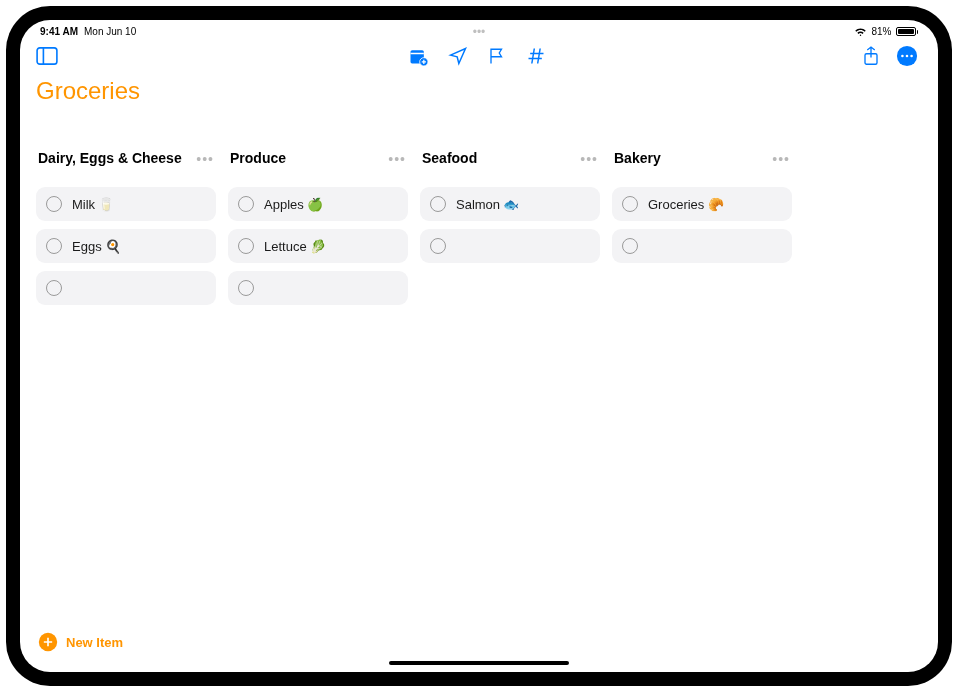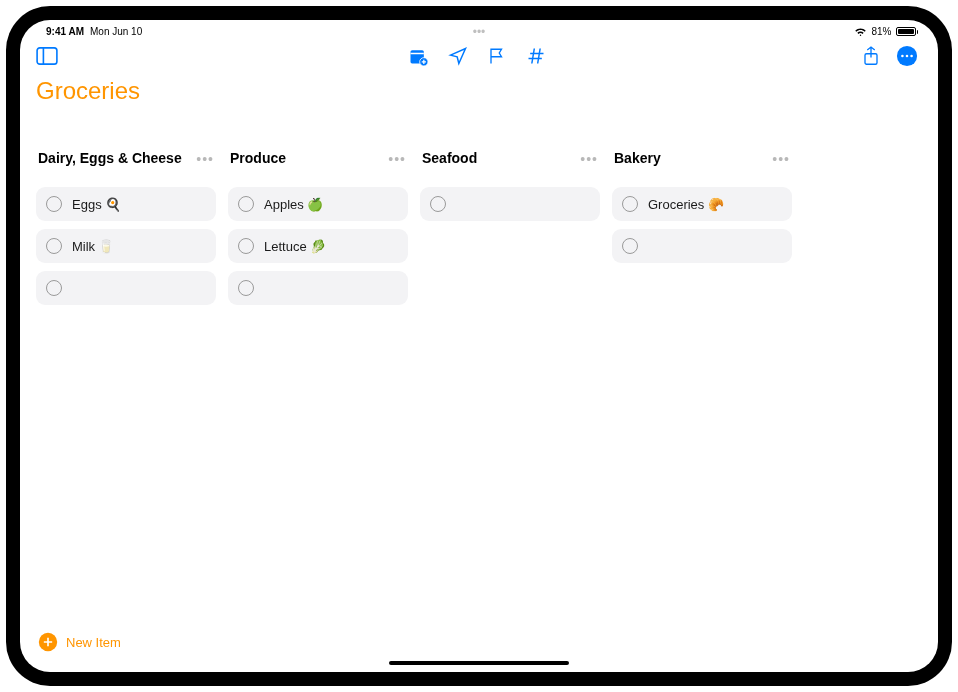--- a/index.html
+++ b/index.html
@@ -41,21 +41,20 @@
       align-items: center;
       padding: 6px 20px 2px 20px;
       font-size: 10px;
       color: #000;
       position: relative;
     }
     .status-left {
       display: flex;
       gap: 6px;
       font-weight: 500;
-      margin-left: 6px;
     }
     .status-left .time { font-weight: 600; }
     .status-right {
       display: flex;
       align-items: center;
       gap: 4px;
       font-weight: 500;
     }
     .status-center {
       position: absolute;
@@ -218,21 +217,21 @@
     .bottom-bar {
       display: flex;
       align-items: center;
       padding: 10px 18px 20px 18px;
       gap: 8px;
       color: #ff9500;
       cursor: pointer;
     }
     .new-item-label {
       font-size: 13px;
-      font-weight: 400;
+      font-weight: 700;
     }
     .home-indicator {
       position: absolute;
       bottom: 7px;
       left: 50%;
       transform: translateX(-50%);
       width: 180px;
       height: 4px;
       background: #000;
       border-radius: 2px;
@@ -326,25 +325,25 @@
 
     <div class="content">
       <div class="columns" id="columns-container">
           <div class="column">
             <div class="col-header">
               <div class="col-title">Dairy, Eggs &amp; Cheese</div>
               <div class="col-menu">•••</div>
             </div>
             <div class="item-row">
               <div class="item-check"></div>
+              <div class="item-text"><span>Milk 🥛</span></div>
+            </div>
+            <div class="item-row">
+              <div class="item-check"></div>
               <div class="item-text"><span>Eggs 🍳</span></div>
-            </div>
-            <div class="item-row">
-              <div class="item-check"></div>
-              <div class="item-text"><span>Milk 🥛</span></div>
             </div>
             <div class="item-row">
               <div class="item-check"></div>
             </div>
           </div>
           <div class="column">
             <div class="col-header">
               <div class="col-title">Produce</div>
               <div class="col-menu">•••</div>
             </div>
@@ -357,20 +356,24 @@
               <div class="item-text"><span>Lettuce 🥬</span></div>
             </div>
             <div class="item-row">
               <div class="item-check"></div>
             </div>
           </div>
           <div class="column">
             <div class="col-header">
               <div class="col-title">Seafood</div>
               <div class="col-menu">•••</div>
+            </div>
+            <div class="item-row">
+              <div class="item-check"></div>
+              <div class="item-text"><span>Salmon 🐟</span></div>
             </div>
             <div class="item-row">
               <div class="item-check"></div>
             </div>
           </div>
           <div class="column">
             <div class="col-header">
               <div class="col-title">Bakery</div>
               <div class="col-menu">•••</div>
             </div>

